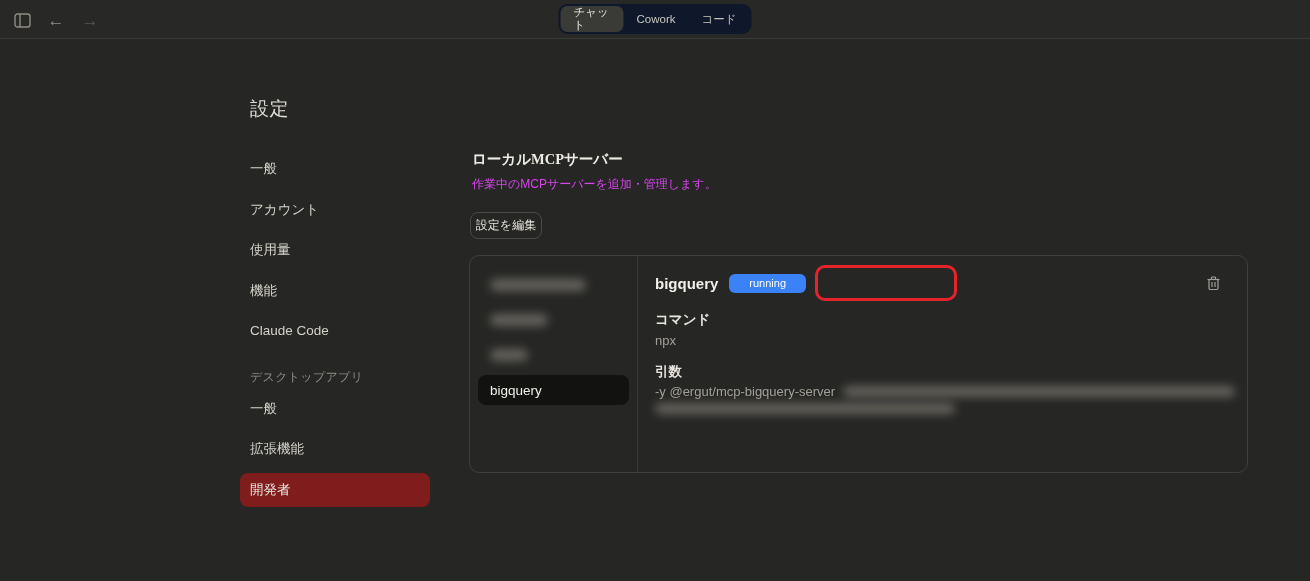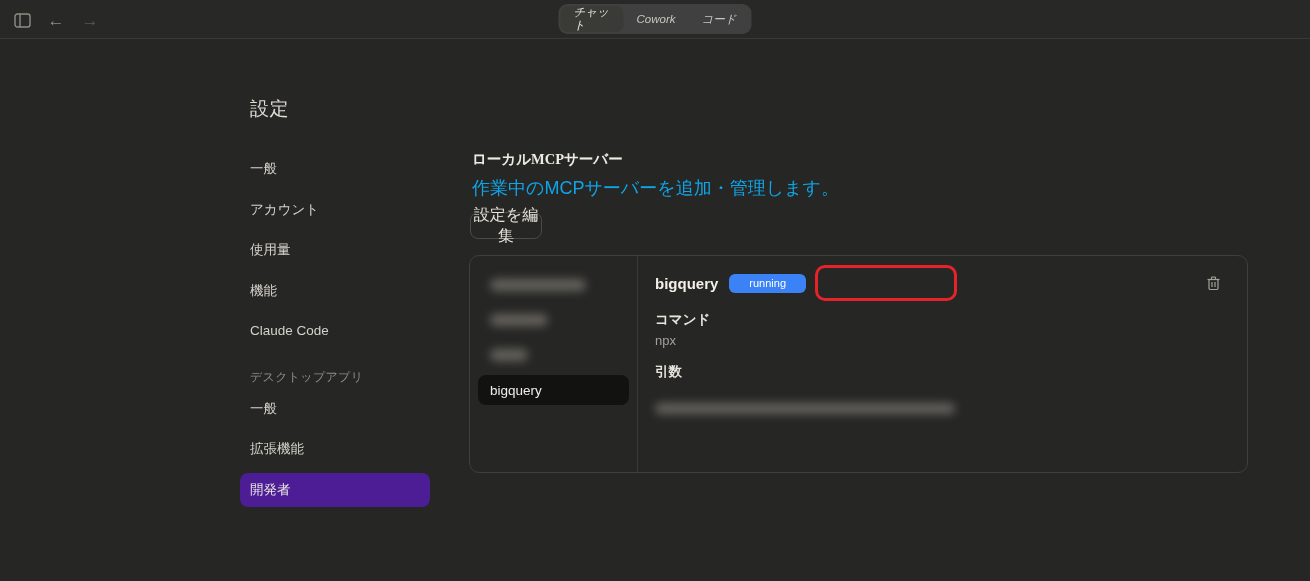--- a/index.html
+++ b/index.html
@@ -15,22 +15,22 @@
   .topbar {
     position:absolute; top:0; left:0; width:1310px; height:39px;
     background:#282826; border-bottom:1px solid #3a3a37;
   }
   .win-controls { position:absolute; left:12px; top:10px; display:flex; gap:14px; align-items:center; }
   .icon-btn { width:20px; height:20px; display:flex; align-items:center; justify-content:center; color:#8e8c84; cursor:pointer; }
   .icon-btn.disabled { color:#5a5954; }
   .arrow-glyph { font-size:17px; line-height:1; }
   .tabbar {
     position:absolute; left:50%; top:4px; transform:translateX(-50%);
-    background:#404040; border-radius:9px; padding:2px;
-    display:flex; align-items:stretch; height:30px;font-style:italic;
+    background:#0f172a; border-radius:9px; padding:2px;
+    display:flex; align-items:stretch; height:30px;
   }
   .tab {
     display:flex; align-items:center; padding:0 13px;
     font-size:11.5px; color:#c9c7bf; border-radius:7px; cursor:pointer;
   }
   .tab.active { background:#3a3a37; color:#e9e7e0; }
   .tab.active .tab-label { display:inline-block; width:37px; line-height:1.15; }
   
   .page-title {
     position:absolute; left:250px; top:96px;
@@ -38,28 +38,28 @@
   }
   
   .settings-nav { position:absolute; left:240px; top:152px; width:190px; }
   .nav-item {
     padding:7px 10px; font-size:13.5px; color:#d4d2ca;
     border-radius:8px; cursor:pointer; margin-bottom:7px; line-height:1.45;
   }
   .nav-section-label {
     padding:14px 10px 6px 10px; font-size:12px; color:#8f8d85; letter-spacing:0.3px;
   }
-  .nav-item.active { background:#4c1d95; color:#e9e7e0; }
+  .nav-item.active { background:#7f1d1d; color:#e9e7e0; }
   
   .section-title { position:absolute; left:472px; top:150px; font-size:14.5px; font-weight:bold; color:#edeae3;font-family:Liberation Serif, serif; }
-  .section-subtitle { position:absolute; left:472px; top:176px; font-size:18px; color:#0ea5e9; }
+  .section-subtitle { position:absolute; left:472px; top:176px; font-size:12px; color:#d946ef; }
   .btn {
     position:absolute; display:inline-flex; align-items:center; justify-content:center;
     border:1px solid #4b4a46; border-radius:8px; background:transparent;
-    color:#e6e4dc; font-size:16px; cursor:pointer;
+    color:#e6e4dc; font-size:12px; cursor:pointer;
     font-family:"Liberation Sans","DejaVu Sans",sans-serif;
   }
   .btn-edit { left:470px; top:212px; width:72px; height:27px; }
   
   .server-card {
     position:absolute; left:469px; top:255px; width:779px; height:218px;
     border:1px solid #413f3c; border-radius:10px;
   }
   .server-list {
     position:absolute; left:0; top:0; width:168px; height:216px;
@@ -177,16 +177,20 @@
         <path d="M5.5 4.5 V2.8 a0.8 0.8 0 0 1 0.8 -0.8 h2.4 a0.8 0.8 0 0 1 0.8 0.8 V4.5"></path>
         <line x1="6" y1="7" x2="6" y2="12"></line>
         <line x1="9" y1="7" x2="9" y2="12"></line>
       </svg>
     </div>
 
     <div class="field-label lbl-command">コマンド</div>
     <div class="field-value val-command">npx</div>
 
     <div class="field-label lbl-args">引数</div>
+    <div class="field-value val-args">
+      <span>-y @ergut/mcp-bigquery-server</span>
+      <span class="blur-blob args-blur-1"></span>
+    </div>
     <div class="blur-blob args-blur-line2"></div>
 
   </div>
 </div>
 
 </body></html>

